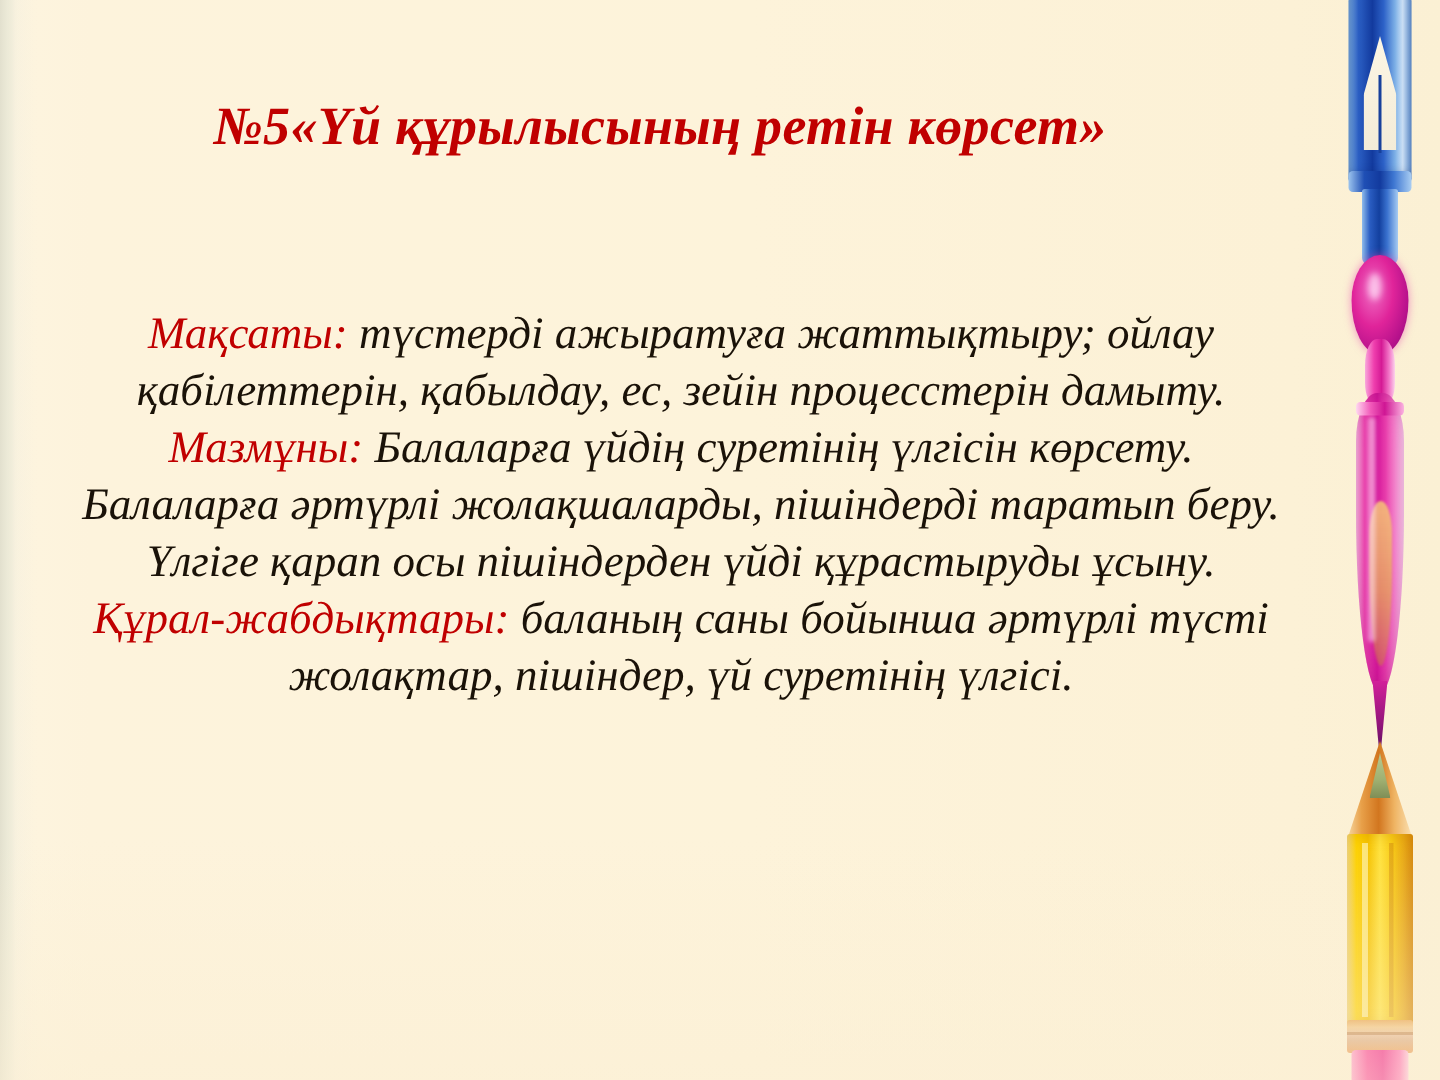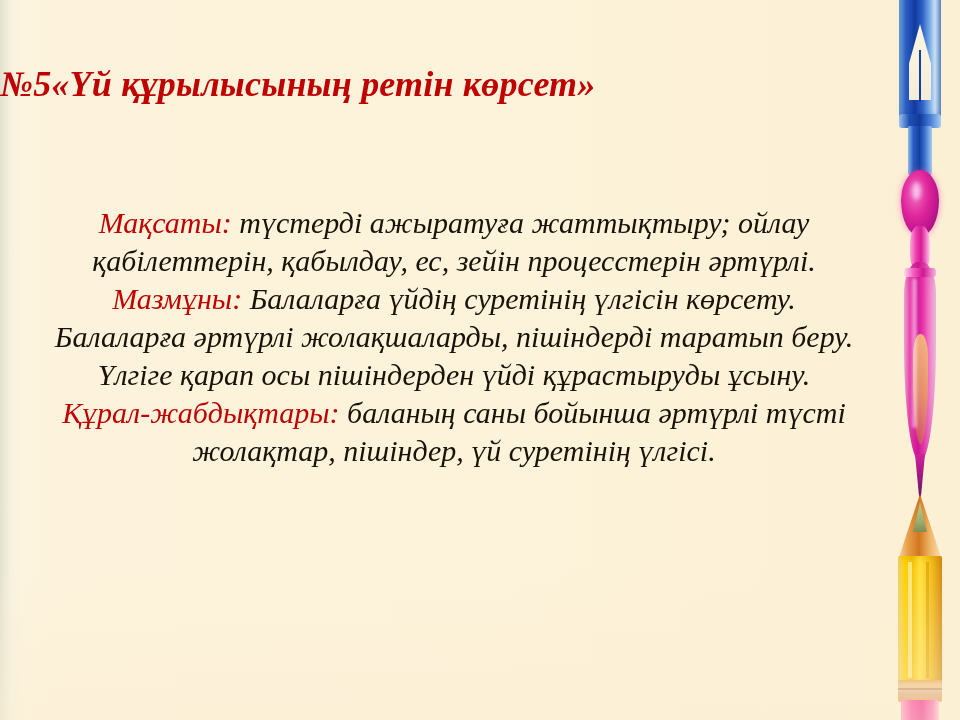--- a/index.html
+++ b/index.html
@@ -52,21 +52,21 @@
       rgba(253,243,220,0) 0%,
       rgba(251,239,212,0.55) 100%);
     pointer-events: none;
   }
 
   
   #title {
     position: absolute;
     left: 0; top: 64px;
     width: 880px;
-    text-align: left;
+    text-align: center;
     color: #c00000;
     font-size: 36px;
     font-weight: bold;
     font-style: italic;
     letter-spacing: 0.2px;
     line-height: 1.15;
     white-space: nowrap;
   }
 
   
@@ -291,21 +291,21 @@
 <body>
 
 <div id="slide">
 
   <div class="left-edge-stripe"></div>
 
   <div id="title">№5«Үй құрылысының ретін көрсет»</div>
 
   <div id="body-text">
 
-    <p class="para"><span class="lead">Мақсаты:</span><span class="rest"> түстерді ажыратуға жаттықтыру; ойлау қабілеттерін, қабылдау, ес, зейін процесстерін әртүрлі.</span></p>
+    <p class="para"><span class="lead">Мақсаты:</span><span class="rest"> түстерді ажыратуға жаттықтыру; ойлау қабілеттерін, қабылдау, ес, зейін процесстерін дамыту.</span></p>
 
     <p class="para"><span class="lead">Мазмұны:</span><span class="rest"> Балаларға үйдің суретінің үлгісін көрсету. Балаларға әртүрлі жолақшаларды, пішіндерді таратып беру. Үлгіге қарап осы пішіндерден үйді құрастыруды ұсыну.</span></p>
 
     <p class="para"><span class="lead">Құрал-жабдықтары:</span><span class="rest"> баланың саны бойынша әртүрлі түсті жолақтар, пішіндер, үй суретінің үлгісі.</span></p>
 
   </div>
 
   <div id="stationery">
 
     <div class="pen-nib">

